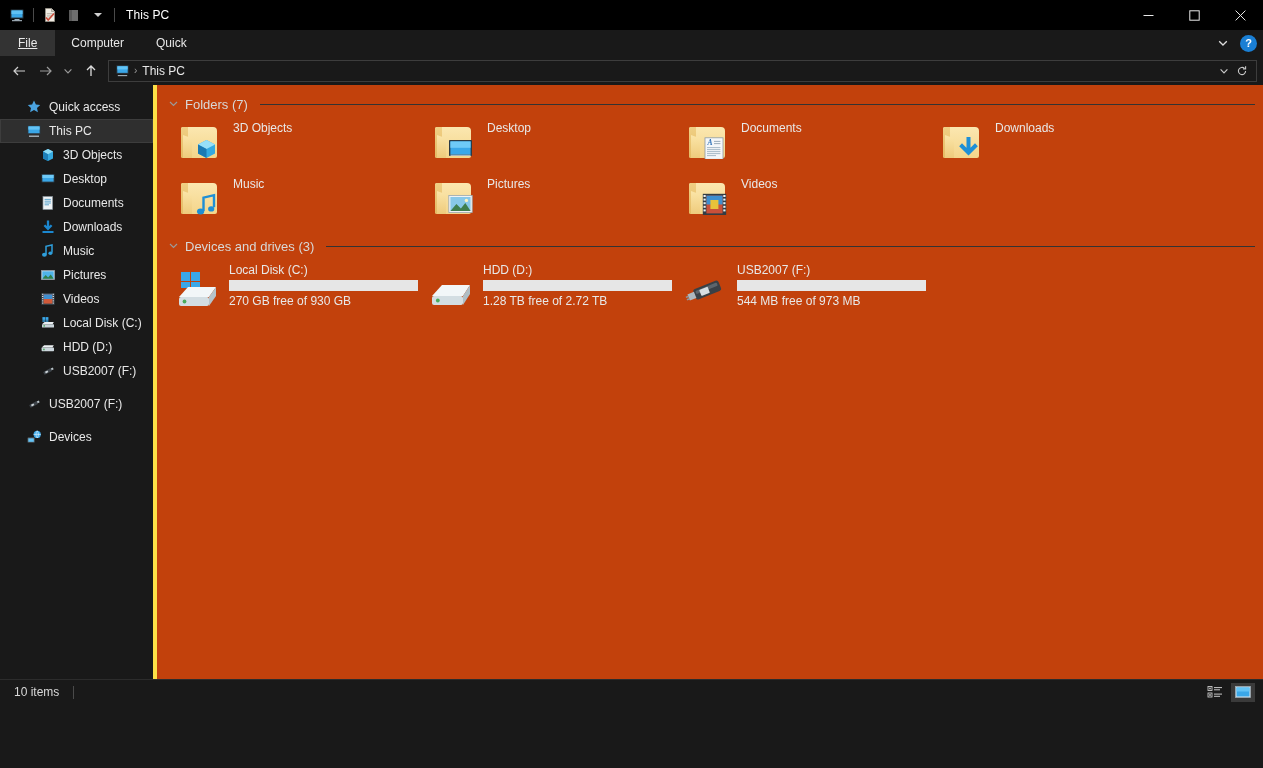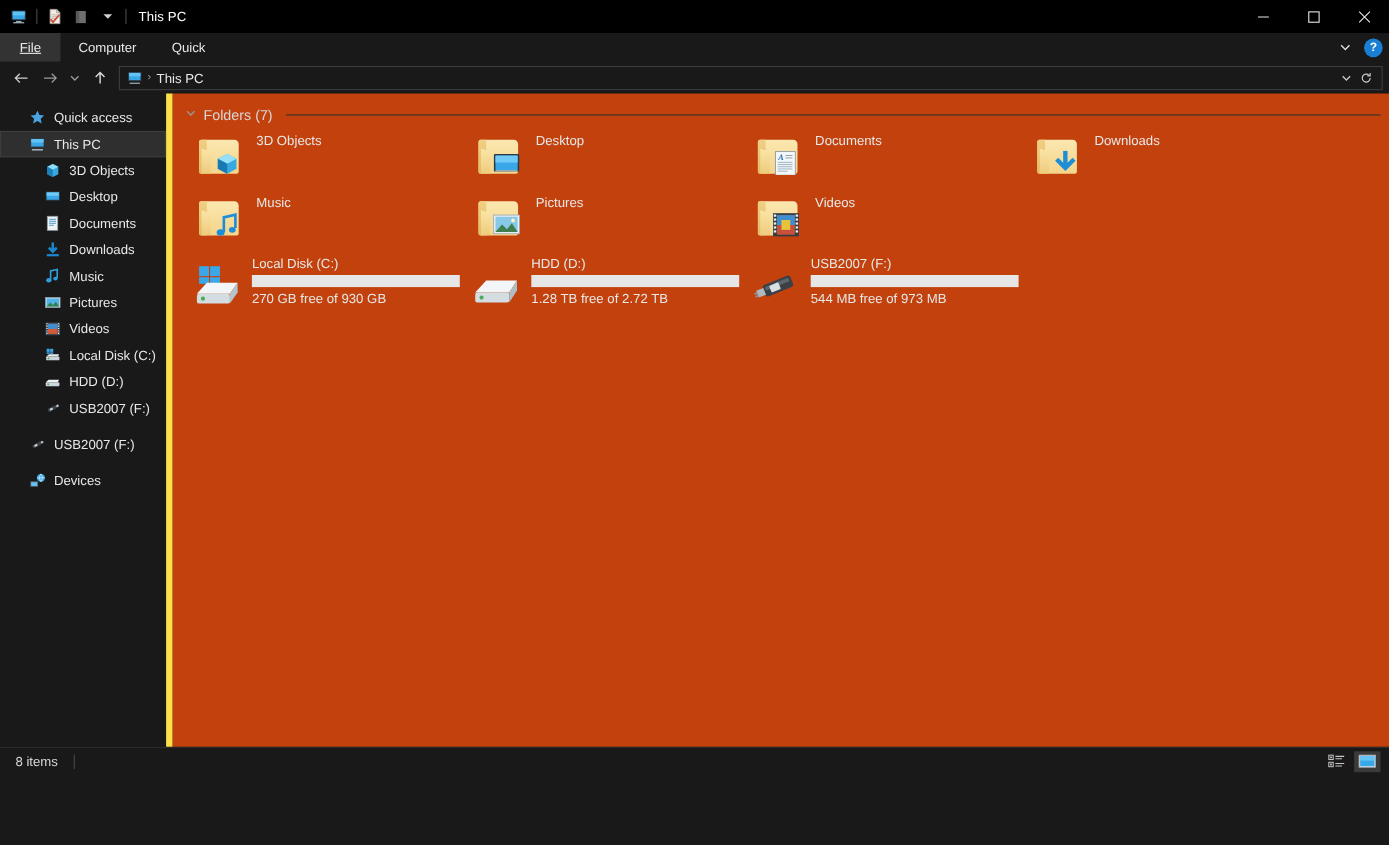--- a/index.html
+++ b/index.html
@@ -84,21 +84,21 @@
     border: 1px solid #3d3d3d; background: #191919;
     display: flex; align-items: center; padding: 0 6px;
   }
   .search-ph { font-size: 12px; color: #8a8a8a; flex: 1; }
   .search-ico { color: #cfcfcf; font-size: 12px; }
 
   
   .bodywrap { display: flex; height: 594px; }
   .sidebar {
     width: 157px; background: #191919;
-    border-right: 6px solid #fde047;
+    border-right: 4px solid #fde047;
     padding-top: 10px; overflow: hidden;
   }
   .nav-item {
     display: flex; align-items: center; height: 24px;
     padding-left: 26px; font-size: 12px; color: #e8e8e8; gap: 7px;
     white-space: nowrap;
   }
   .nav-item.indent { padding-left: 40px; }
   .nav-item.selected { background: #2f2f2f; border: 1px solid #3d3d3d; padding-left: 25px; }
   .nav-gap { height: 9px; }
@@ -515,20 +515,29 @@
                   <rect x="21.3" y="9.2" width="2.2" height="2"></rect>
                   <rect x="21.3" y="12.8" width="2.2" height="2"></rect>
                   <rect x="21.3" y="16.4" width="2.2" height="2"></rect>
                 </g>
               </svg></span>
            <span class="front"></span>
          </span>
          <span class="tile-label">Videos</span>
         </div>
       </div>
+      <div class="grouphdr">
+        <span class="gchev">
+       <svg width="11" height="11" viewBox="0 0 11 11">
+            <path d="M2 4l3.5 3.5L9 4" stroke="#9a9a9a" stroke-width="1.2" fill="none"></path>
+          </svg>
+     </span>
+     <span class="gtitle">Devices and drives (3)</span>
+     <span class="gline"></span>
+      </div>
       <div class="drives">
         <div class="drive">
           <span class="drive-ico"><svg width="46" height="40" viewBox="0 0 46 40">
         <g>
           <rect x="6" y="3" width="9" height="9" fill="#3aa7e8"></rect>
           <rect x="16" y="3" width="9" height="9" fill="#3aa7e8"></rect>
           <rect x="6" y="13" width="9" height="6" fill="#3aa7e8"></rect>
           <rect x="16" y="13" width="9" height="6" fill="#3aa7e8"></rect>
         </g>
         <path d="M4 28L13 18h28l-7 10z" fill="#f2f6f8"></path>
@@ -576,21 +585,21 @@
              <span class="fill" style="width:18%;background:#26a0da"></span>
            </span>
            <span class="drive-free">544 MB free of 973 MB</span>
          </span>
         </div>
       </div>
     </div>
 </div>
 
 <div class="statusbar">
-  <span class="status-txt">8 items</span>
+  <span class="status-txt">10 items</span>
   <span class="status-sep"></span>
   <div class="viewbtns">
     <div class="vbtn">
       <svg width="17" height="14" viewBox="0 0 17 14">
         <rect x="1" y="1.5" width="4" height="4" fill="none" stroke="#c8c8c8" stroke-width="0.9"></rect>
         <rect x="1" y="8" width="4" height="4" fill="none" stroke="#c8c8c8" stroke-width="0.9"></rect>
         <rect x="2.2" y="2.7" width="1.6" height="1.6" fill="#c8c8c8"></rect>
         <rect x="2.2" y="9.2" width="1.6" height="1.6" fill="#c8c8c8"></rect>
         <path d="M7 2.6h8M7 4.8h6M7 9.1h8M7 11.3h6" stroke="#c8c8c8" stroke-width="1"></path>
       </svg>

